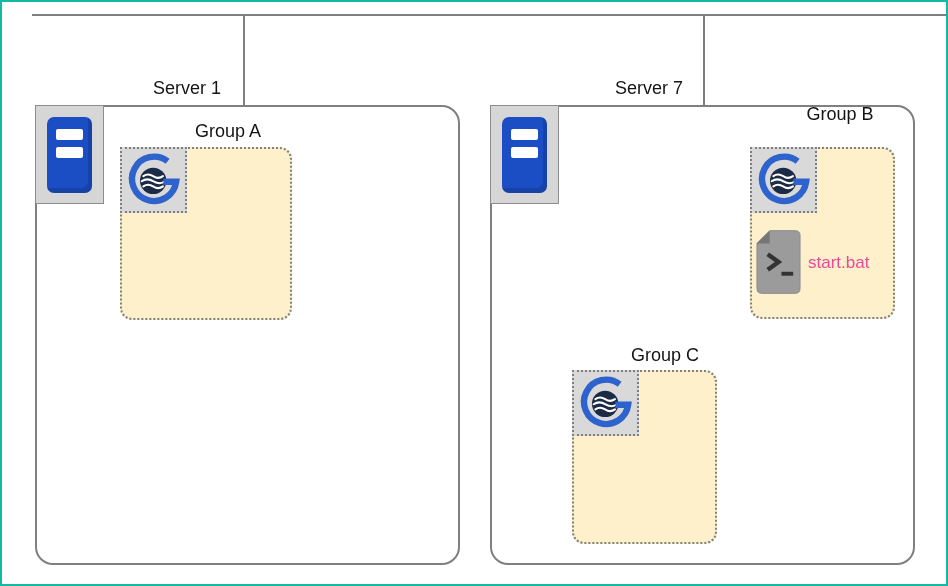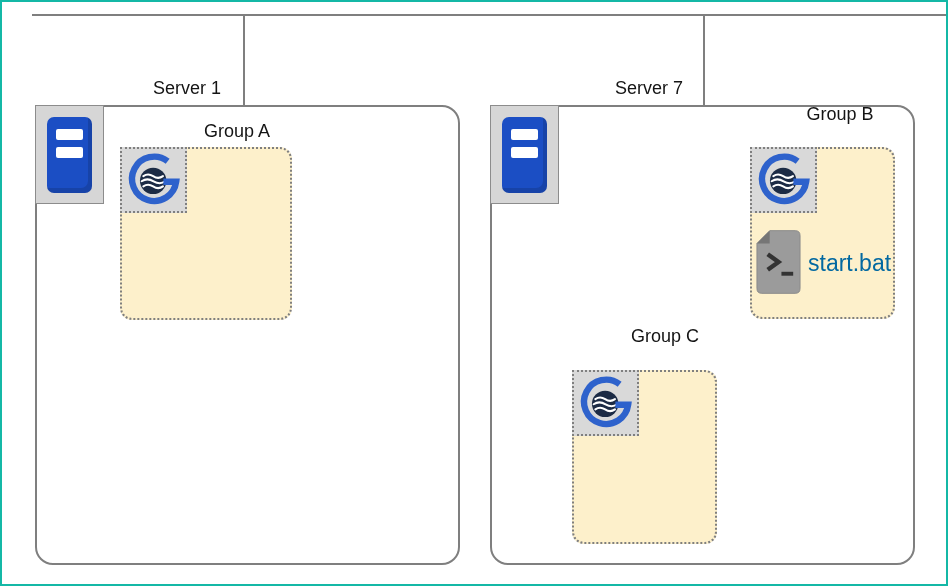--- a/index.html
+++ b/index.html
@@ -79,23 +79,23 @@
     position: absolute;
     font-size: 18px;
     line-height: 20px;
     color: #141414;
     text-align: center;
     white-space: nowrap;
   }
 
   .item-label {
     position: absolute;
-    font-size: 23px;
+    font-size: 17px;
     line-height: 20px;
-    color: #0369a1;
+    color: #ec4899;
     white-space: nowrap;
   }
 
   .script-tile { position: absolute; }
 </style>
 </head>
 <body>
 
 <div class="canvas">
 
@@ -116,21 +116,21 @@
     </div>
   </div>
 
   <div class="tile server-tile" style="left:488px; top:103px;">
     <div class="server-glyph">
       <div class="bar b1"></div>
       <div class="bar b2"></div>
     </div>
   </div>
 
-  <div class="dlabel" style="left:158px; top:119px; width:110px;text-align:right;">Group A</div>
+  <div class="dlabel" style="left:171px; top:119px; width:110px;">Group A</div>
   <div class="group-box" style="left:118px; top:145px; width:172px; height:173px;"></div>
   <div class="tile logo-tile" style="left:118px; top:145px;">
     <svg viewBox="0 0 68 68" width="58" height="58">
       <circle cx="33" cy="35" r="15.5" fill="#1c2b45"></circle>
       <path d="M21.5 29.5 Q 27 25.5 33 29.5 T 44.5 29.5" fill="none" stroke="#ffffff" stroke-width="2.4" stroke-linecap="round"></path>
       <path d="M19.5 35.5 Q 26 31 33.5 35.5 T 47 35.5" fill="none" stroke="#ffffff" stroke-width="2.4" stroke-linecap="round"></path>
       <path d="M21.5 41.5 Q 27 37.5 33 41.5 T 44.5 41.5" fill="none" stroke="#ffffff" stroke-width="2.4" stroke-linecap="round"></path>
       <path d="M50 12 A 26 26 0 1 0 60 36 L 45 36" fill="none" stroke="#2e62cc" stroke-width="7.5"></path>
     </svg>
   </div>
@@ -150,21 +150,21 @@
   <div class="script-tile" style="left:753px; top:227px;">
     <svg viewBox="0 0 48 66" width="47" height="66">
       <path d="M15 1 H41 Q46 1 46 6 V60 Q46 65 41 65 H7 Q2 65 2 60 V14 Z" fill="#9b9b9b" stroke="#8a8a8a" stroke-width="1"></path>
       <path d="M15 1 V14 H2 Z" fill="#767676"></path>
       <path d="M13 25 L24 33 L13 41" fill="none" stroke="#333333" stroke-width="4.5"></path>
       <path d="M27 45 H39" fill="none" stroke="#333333" stroke-width="4"></path>
     </svg>
   </div>
   <div class="item-label" style="left:806px; top:251px;">start.bat</div>
 
-  <div class="dlabel" style="left:608px; top:324px; width:110px;">Group C</div>
+  <div class="dlabel" style="left:608px; top:343px; width:110px;">Group C</div>
   <div class="group-box" style="left:570px; top:368px; width:145px; height:174px;"></div>
   <div class="tile logo-tile" style="left:570px; top:368px;">
     <svg viewBox="0 0 68 68" width="58" height="58">
       <circle cx="33" cy="35" r="15.5" fill="#1c2b45"></circle>
       <path d="M21.5 29.5 Q 27 25.5 33 29.5 T 44.5 29.5" fill="none" stroke="#ffffff" stroke-width="2.4" stroke-linecap="round"></path>
       <path d="M19.5 35.5 Q 26 31 33.5 35.5 T 47 35.5" fill="none" stroke="#ffffff" stroke-width="2.4" stroke-linecap="round"></path>
       <path d="M21.5 41.5 Q 27 37.5 33 41.5 T 44.5 41.5" fill="none" stroke="#ffffff" stroke-width="2.4" stroke-linecap="round"></path>
       <path d="M50 12 A 26 26 0 1 0 60 36 L 45 36" fill="none" stroke="#2e62cc" stroke-width="7.5"></path>
     </svg>
   </div>

